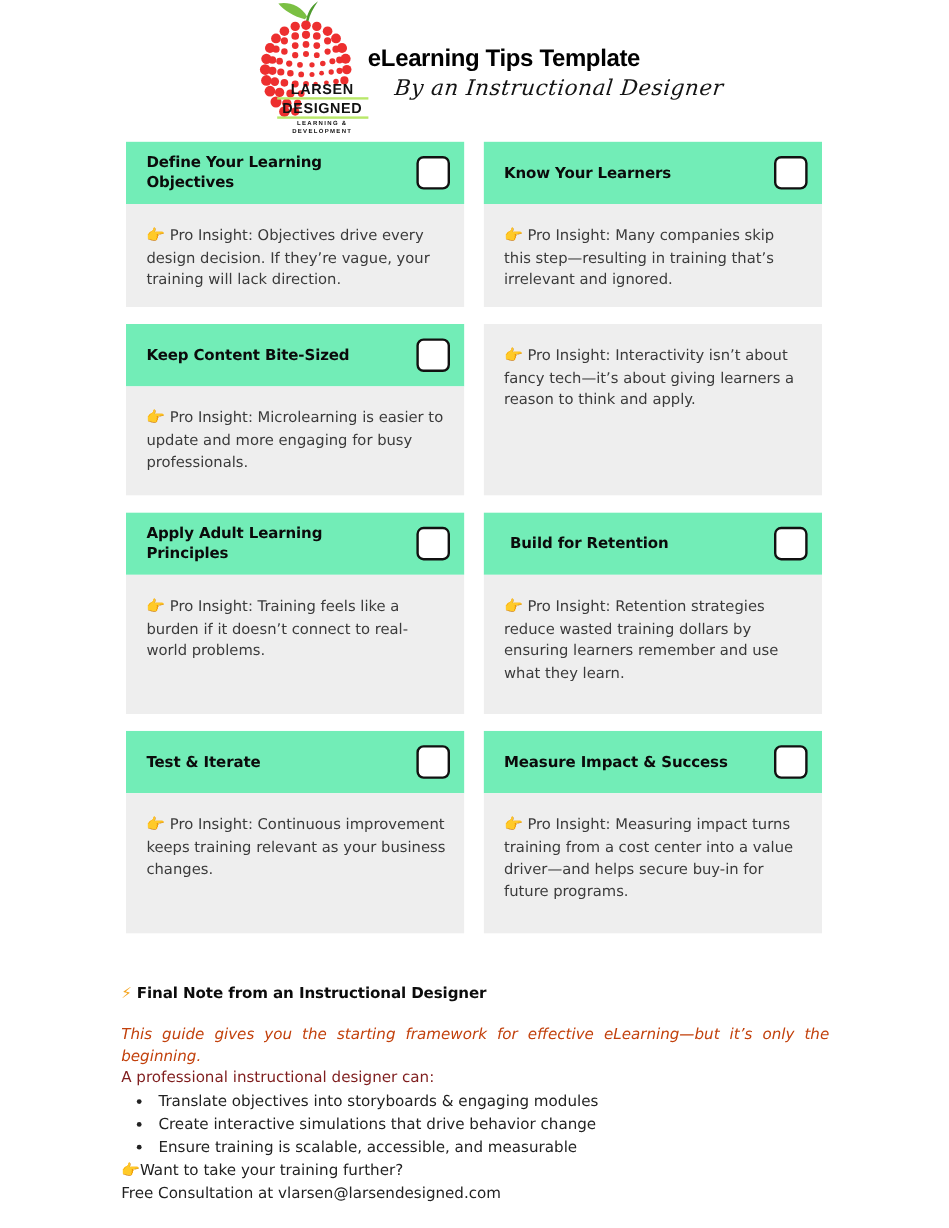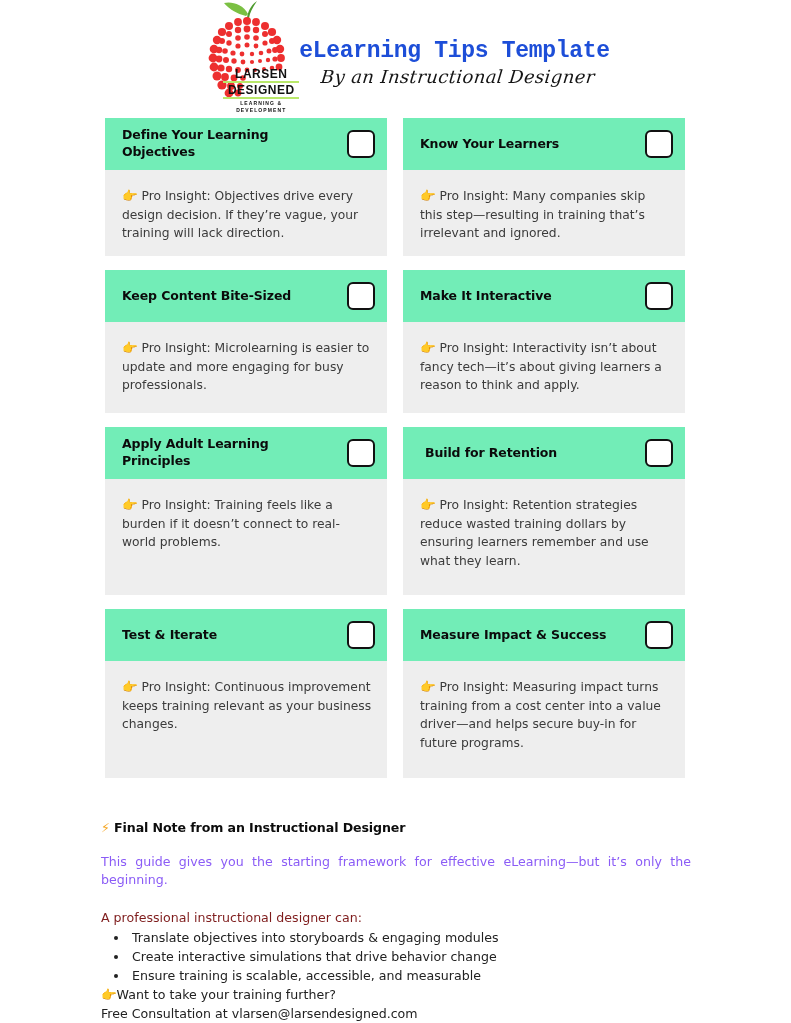--- a/index.html
+++ b/index.html
@@ -68,25 +68,25 @@
     font-size: 5px;
     letter-spacing: 1.1px;
     color: #111111;
     line-height: 1.35;
   }
   .title-block {
     margin-left: -4px;
     padding-top: 38px;
   }
   .main-title {
-    font-family: Liberation Mono, monospace;
+    font-family: Liberation Sans, sans-serif;
     font-weight: 700;
-    font-size: 23px;
+    font-size: 20px;
     letter-spacing: -0.3px;
-    color: #1d4ed8;
+    color: #000000;
     white-space: nowrap;
   }
   .sub-title {
     font-family: "DejaVu Serif", serif;
     font-style: italic;
     font-size: 18px;
     color: #141414;
     margin-top: 2px;
     margin-left: 22px;
     letter-spacing: 0.4px;
@@ -181,25 +181,25 @@
     font-weight: 700;
     font-size: 12.6px;
     color: #0c0c0c;
     margin-bottom: 18px;
     letter-spacing: -0.1px;
   }
   .bolt { color: #F5A623; font-weight: 400; }
 
   .intro-italic {
     font-family: "DejaVu Sans", sans-serif;
+    font-style: italic;
     font-size: 12.6px;
     line-height: 1.42;
-    color: #8b5cf6;
+    color: #c2410c;
     text-align: justify;
-    margin-bottom: 20px;
   }
   .can-line {
     font-family: "DejaVu Sans", sans-serif;
     font-size: 12.6px;
     color: #7f1d1d;
     line-height: 1.42;
   }
   .bullets {
     list-style: disc;
     margin: 1px 0 0 28px;
@@ -348,24 +348,20 @@
           <div class="card-title">Keep Content Bite-Sized</div>
           <div class="checkbox"></div>
         </div>
         <div class="card-body">
           <div class="card-body-text">
             <span class="ptr">👉</span><span> Pro Insight: Microlearning is easier to update and more engaging for busy professionals.</span>
           </div>
         </div>
       </div>
       <div class="card">
-        <div class="card-head">
-          <div class="card-title">Make It Interactive</div>
-          <div class="checkbox"></div>
-        </div>
         <div class="card-body">
           <div class="card-body-text">
             <span class="ptr">👉</span><span> Pro Insight: Interactivity isn’t about fancy tech—it’s about giving learners a reason to think and apply.</span>
           </div>
         </div>
       </div>
     </div>
 
     <div class="row row-3">
       <div class="card">

